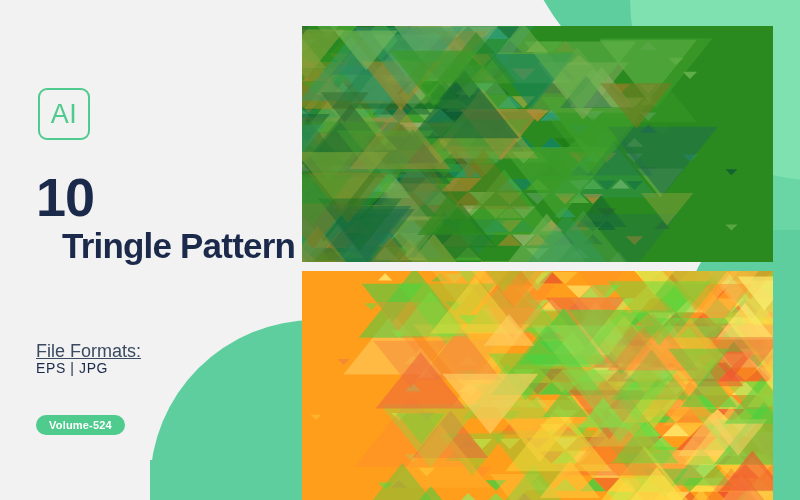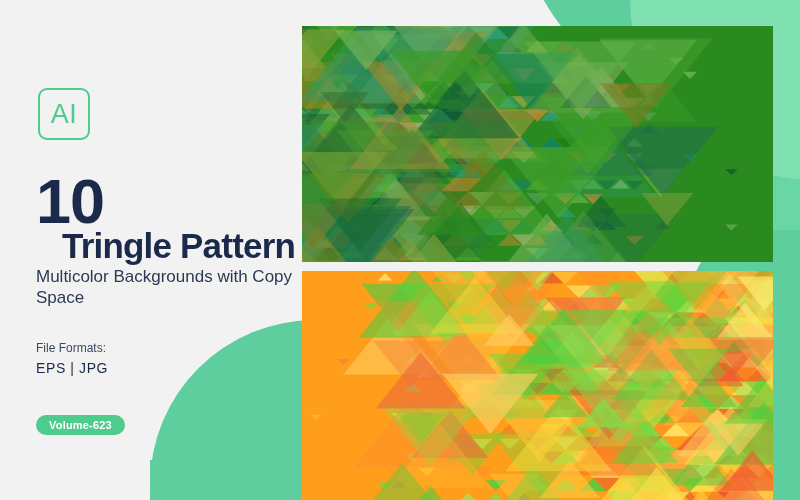--- a/index.html
+++ b/index.html
@@ -53,36 +53,36 @@
     display:flex;align-items:center;justify-content:center;
     box-sizing:border-box;
   }
   #ai-badge-text{
     color:#4ECB8D;font-size:27px;font-weight:400;letter-spacing:0.5px;
     font-family:"Liberation Sans",sans-serif;line-height:1;
   }
 
   #count{
     position:absolute;left:36px;top:170px;
-    font-size:63px;font-weight:bold;color:#1B2A4A;line-height:1;
+    font-size:54px;font-weight:bold;color:#1B2A4A;line-height:1;
     letter-spacing:-1px;
   }
   #title{
     position:absolute;left:36px;top:228px;
     font-size:35px;font-weight:bold;color:#1B2A4A;line-height:1;
     letter-spacing:-0.8px;white-space:nowrap;margin-left:26px;
   }
   #subtitle{
     position:absolute;left:36px;top:266px;width:260px;
     font-size:17px;font-weight:500;color:#2B3A52;line-height:1.25;
   }
 
   #formats-label{
     position:absolute;left:36px;top:341px;
-    font-size:12px;color:#3A4A60;font-weight:400;
+    font-size:18px;color:#3A4A60;font-weight:400;text-decoration:underline;
   }
   #formats-value{
     position:absolute;left:36px;top:360px;
     font-size:14px;color:#1B2A4A;font-weight:normal;letter-spacing:0.6px;
   }
 
   #volume-badge{
     position:absolute;left:36px;top:415px;
     background:#4ECB8D;color:#ffffff;border-radius:11px;
     padding:4px 13px;font-size:11px;font-weight:bold;letter-spacing:0.2px;
@@ -112,27 +112,26 @@
   <div id="left-col">
 
     <div id="ai-badge" style="border-color: rgb(78, 203, 141);">
       <span id="ai-badge-text" style="color: rgb(78, 203, 141);">AI</span>
     </div>
 
     <div id="count">10</div>
 
     <div id="title">Tringle Pattern</div>
 
-    <div id="subtitle">Multicolor Backgrounds with Copy Space</div>
 
     <div id="formats-label">File Formats:</div>
 
     <div id="formats-value">EPS  |  JPG</div>
 
-    <div id="volume-badge" style="background: rgb(78, 203, 141); color: rgb(255, 255, 255);">Volume-623</div>
+    <div id="volume-badge" style="background: rgb(78, 203, 141); color: rgb(255, 255, 255);">Volume-524</div>
 
   </div>
 
   <div class="panel" id="panel-green" style="background: rgb(43, 138, 31);">
     <svg id="svg-green" viewBox="0 0 471 236" preserveAspectRatio="none">
         <polygon points="-27.7,0.0 0.0,0.0 -13.9,-13.8" fill="#7a7a22" fill-opacity="0.87"></polygon>
         <polygon points="-13.9,-13.8 13.9,-13.8 0.0,0.0" fill="#96b06a" fill-opacity="0.81"></polygon>
         <polygon points="27.7,0.0 55.4,0.0 41.6,-13.8" fill="#126b2a" fill-opacity="0.95"></polygon>
         <polygon points="55.4,0.0 83.1,0.0 69.3,-13.8" fill="#7a7a22" fill-opacity="0.88"></polygon>
         <polygon points="69.3,-13.8 97.0,-13.8 83.1,0.0" fill="#4aa832" fill-opacity="0.78"></polygon>

